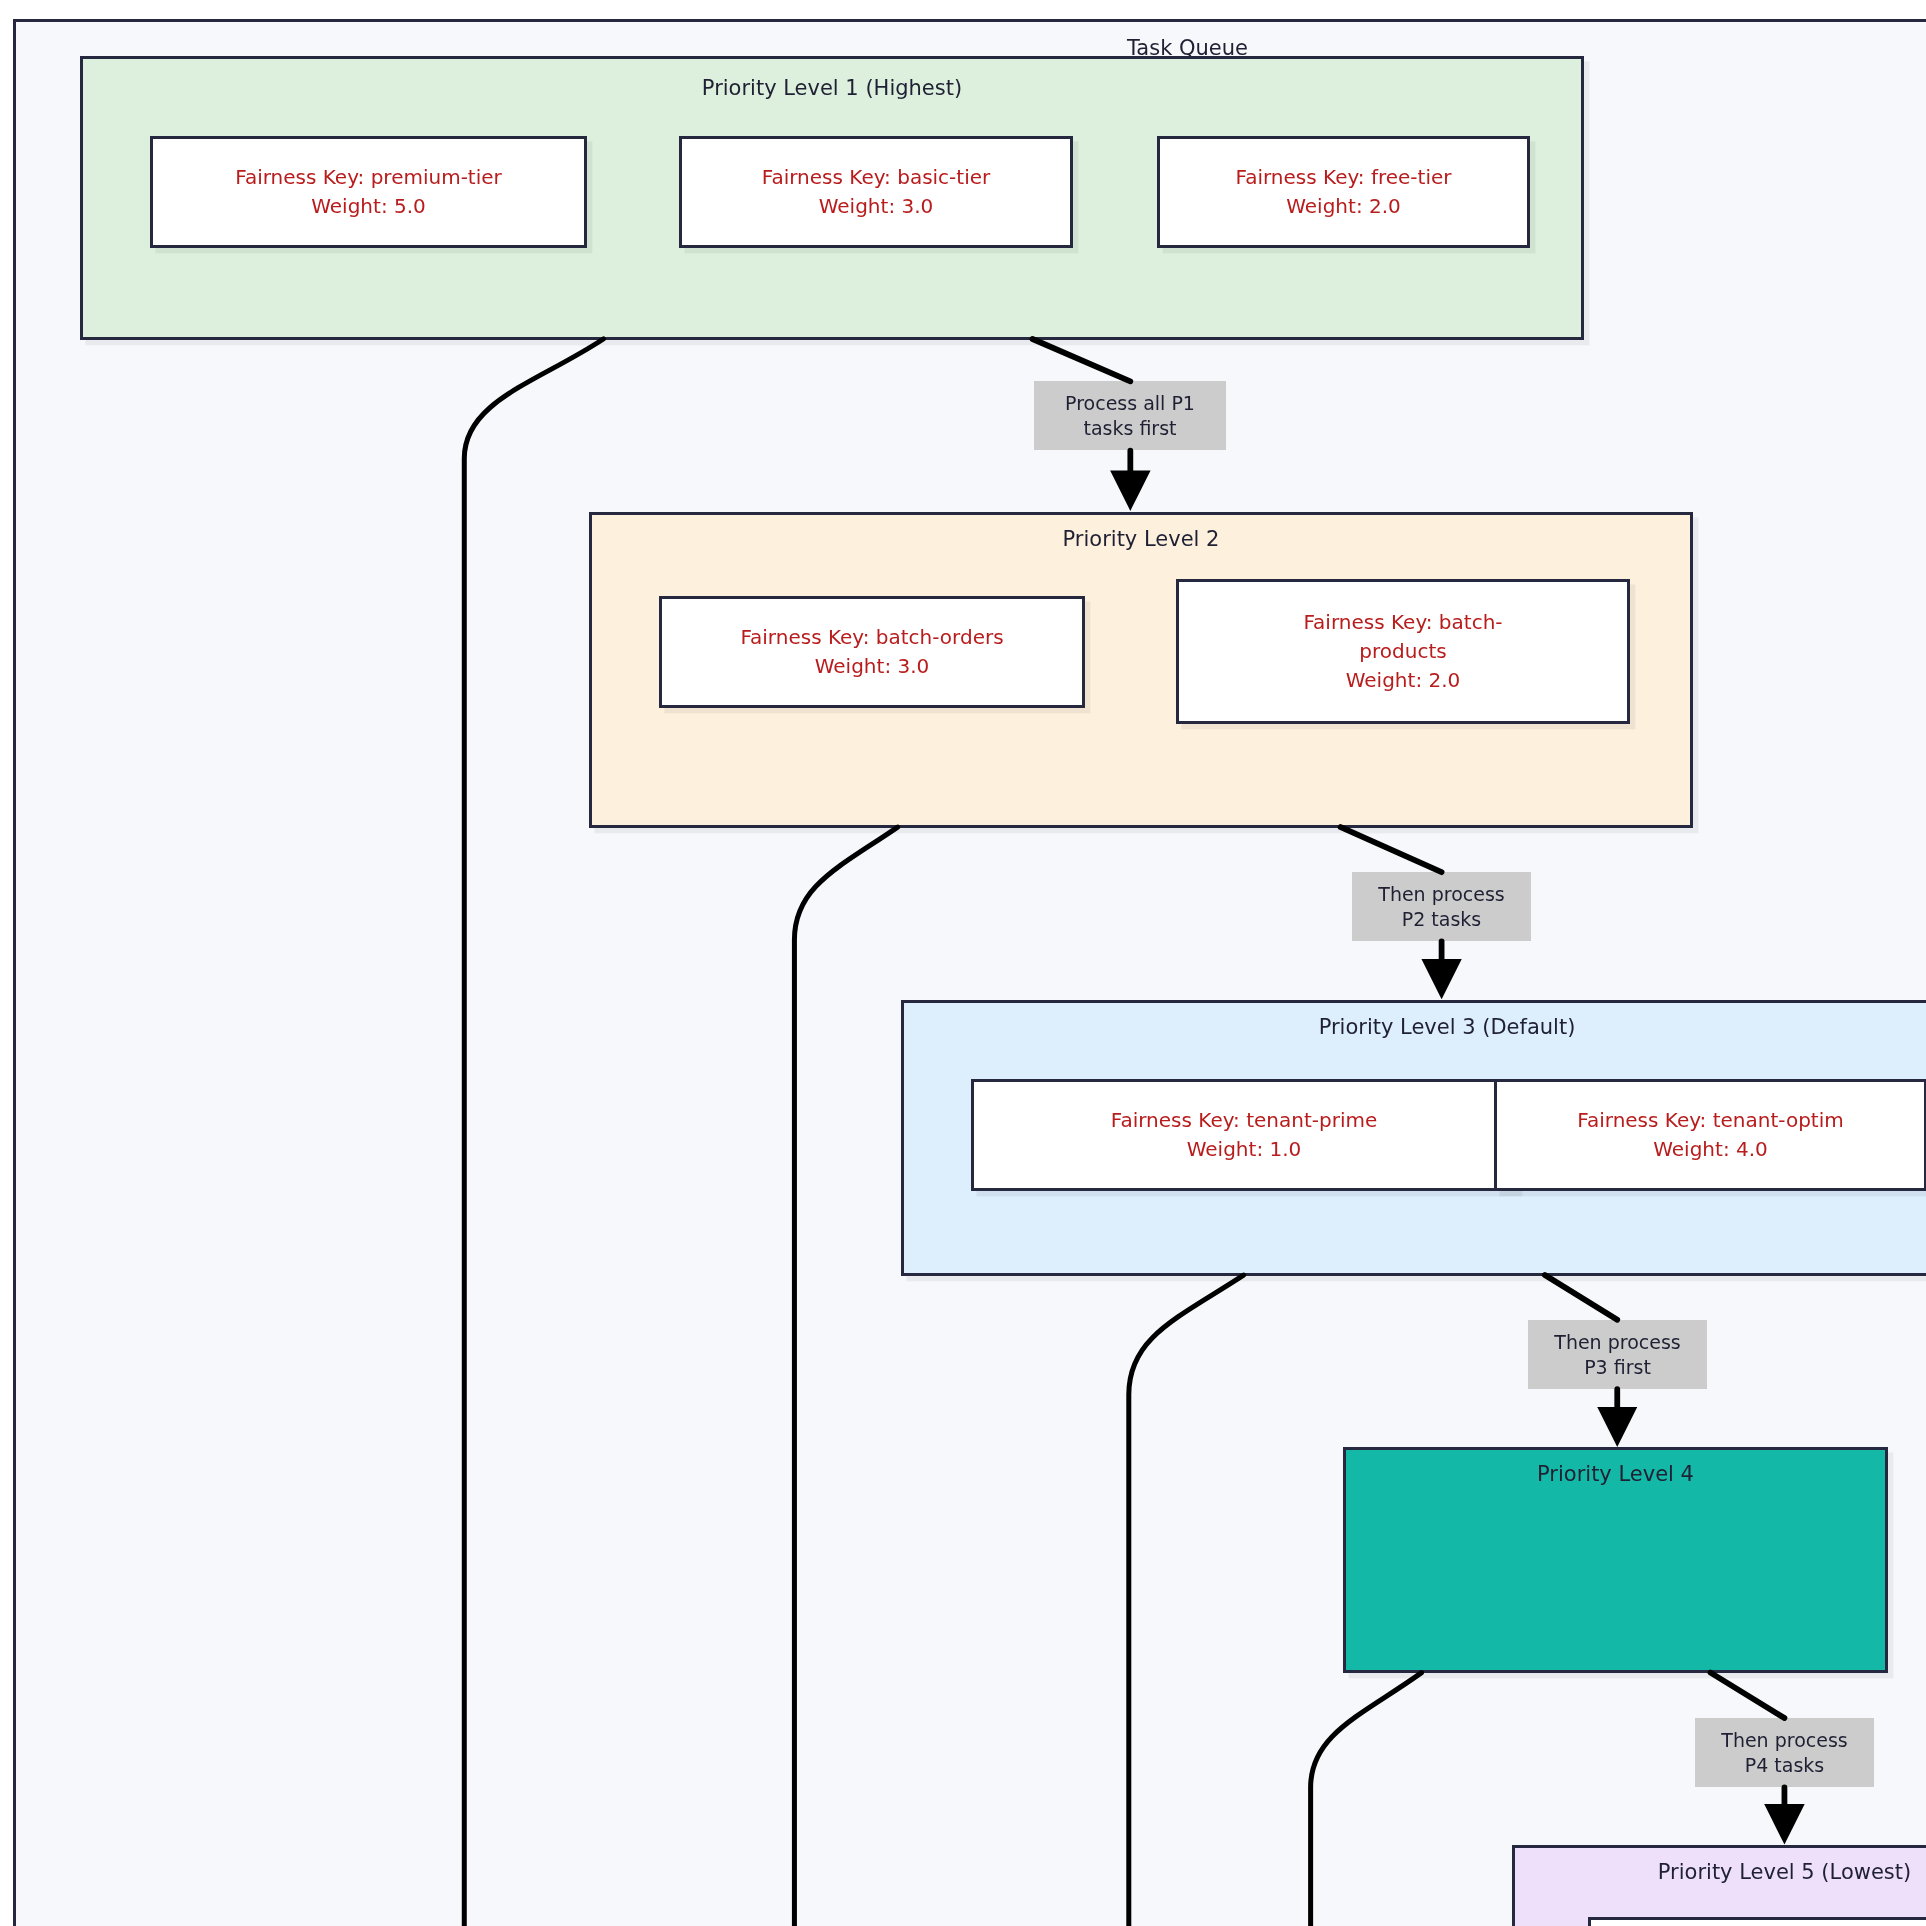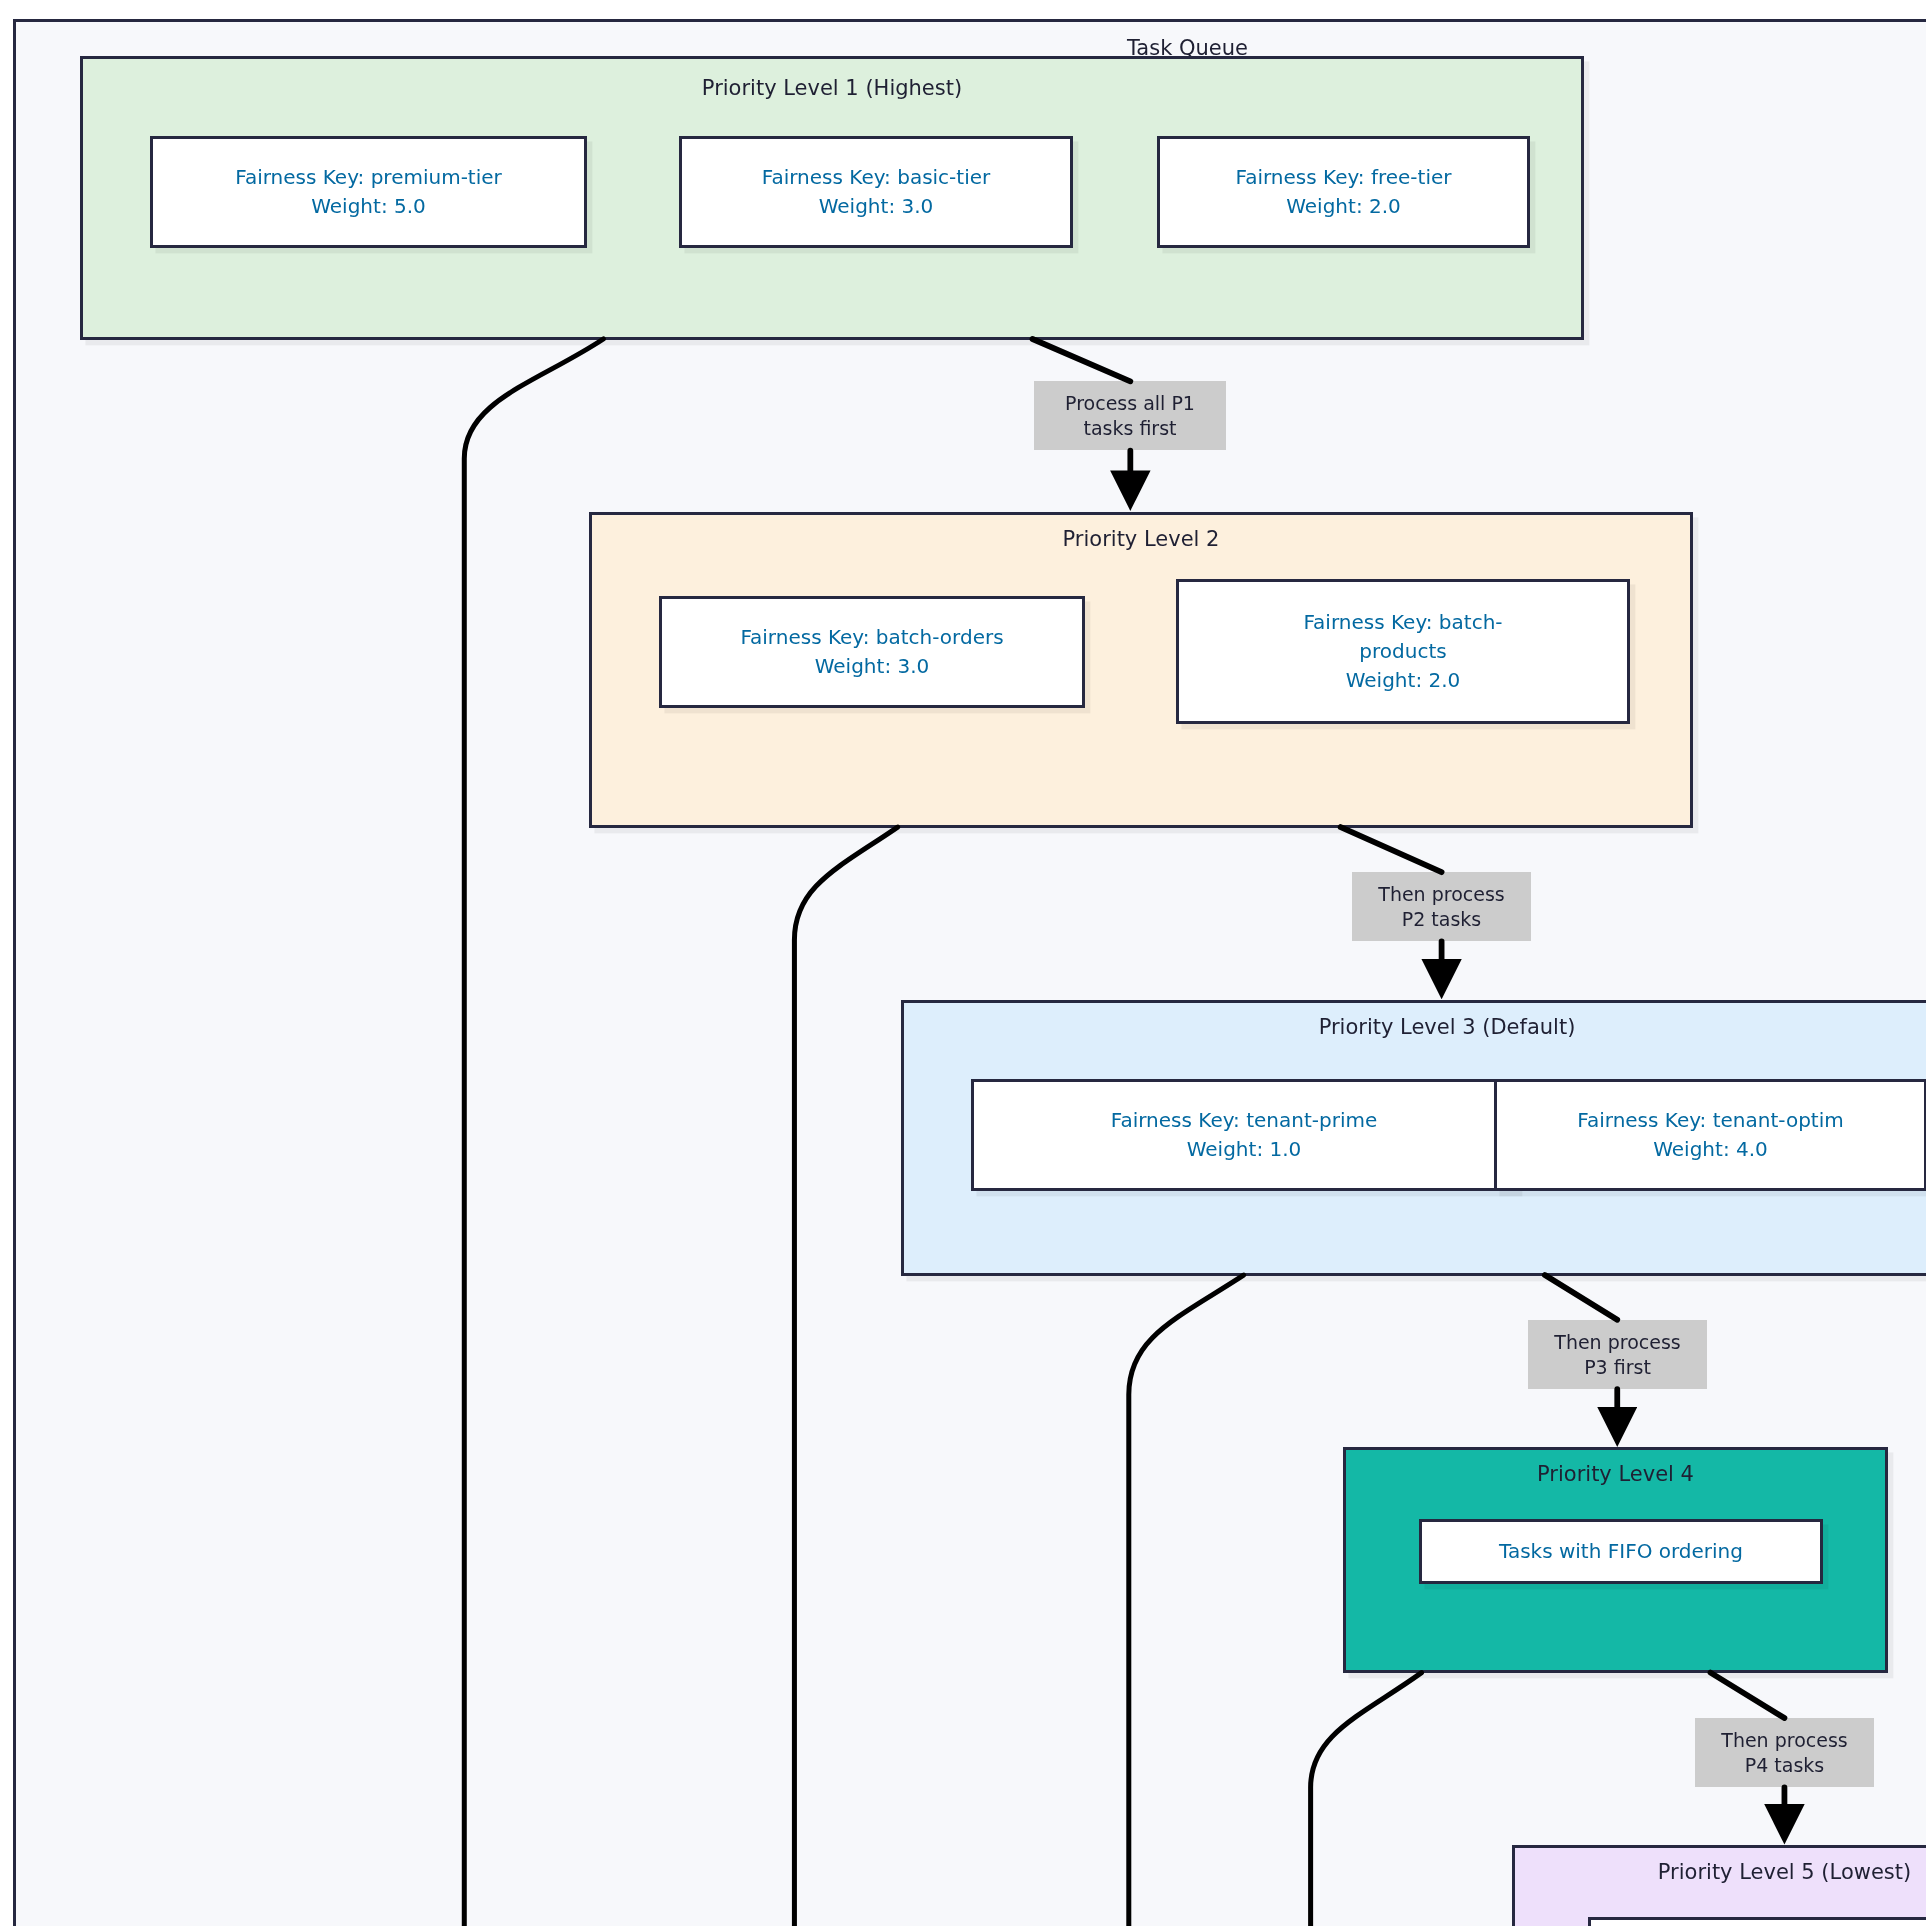--- a/index.html
+++ b/index.html
@@ -9,21 +9,21 @@
 
   .cluster{position:absolute;box-sizing:border-box;border:3.9px solid #262840;
            box-shadow: 5.4px 5.4px 0 0 rgba(0,0,0,0.055);}
   .cluster-title{position:absolute;left:0;right:0;text-align:center;
                  color:#1f2033;font-size:21px;line-height:1.15;white-space:nowrap;}
 
   .outer{background:#f7f8fb;}
 
   .node{position:absolute;box-sizing:border-box;background:#ffffff;border:3.5px solid #262840;
         display:flex;flex-direction:column;align-items:center;justify-content:center;
-        color:#0369a1;font-size:20px;line-height:1.45;text-align:center;
+        color:#b91c1c;font-size:20px;line-height:1.45;text-align:center;
         box-shadow: 5.4px 5.4px 0 0 rgba(0,0,0,0.055);}
   .node .ln{display:block;}
 
   .edge-label{position:absolute;background:#cccccc;color:#1f2033;font-size:19px;
               line-height:1.30;text-align:center;padding:2.3px 3.9px;box-sizing:border-box;
               display:flex;flex-direction:column;align-items:center;justify-content:center;}
 </style>
 </head>
 <body>
 
@@ -78,23 +78,20 @@
 
   <div class="node" style="left:1494px;top:1079px;width:433px;height:112px;">
     <span class="ln">Fairness Key: tenant-optim</span>
     <span class="ln">Weight: 4.0</span>
   </div>
 
   <div class="cluster" style="left:1343px;top:1447px;width:545px;height:226px;background:#14b8a6;">
     <div class="cluster-title" style="top:12.3px;">Priority Level 4</div>
   </div>
 
-  <div class="node" style="left:1419px;top:1519px;width:404px;height:65px;">
-    <span class="ln">Tasks with FIFO ordering</span>
-  </div>
 
   <div class="cluster" style="left:1512px;top:1845px;width:545px;height:226px;background:#eee0fb;">
     <div class="cluster-title" style="top:12.3px;">Priority Level 5 (Lowest)</div>
   </div>
 
   <div class="node" style="left:1588px;top:1917px;width:404px;height:65px;">
     
   </div>
 
   <div class="edge-label" style="left:1034px;top:381px;width:192px;height:69px;text-align:center;">

